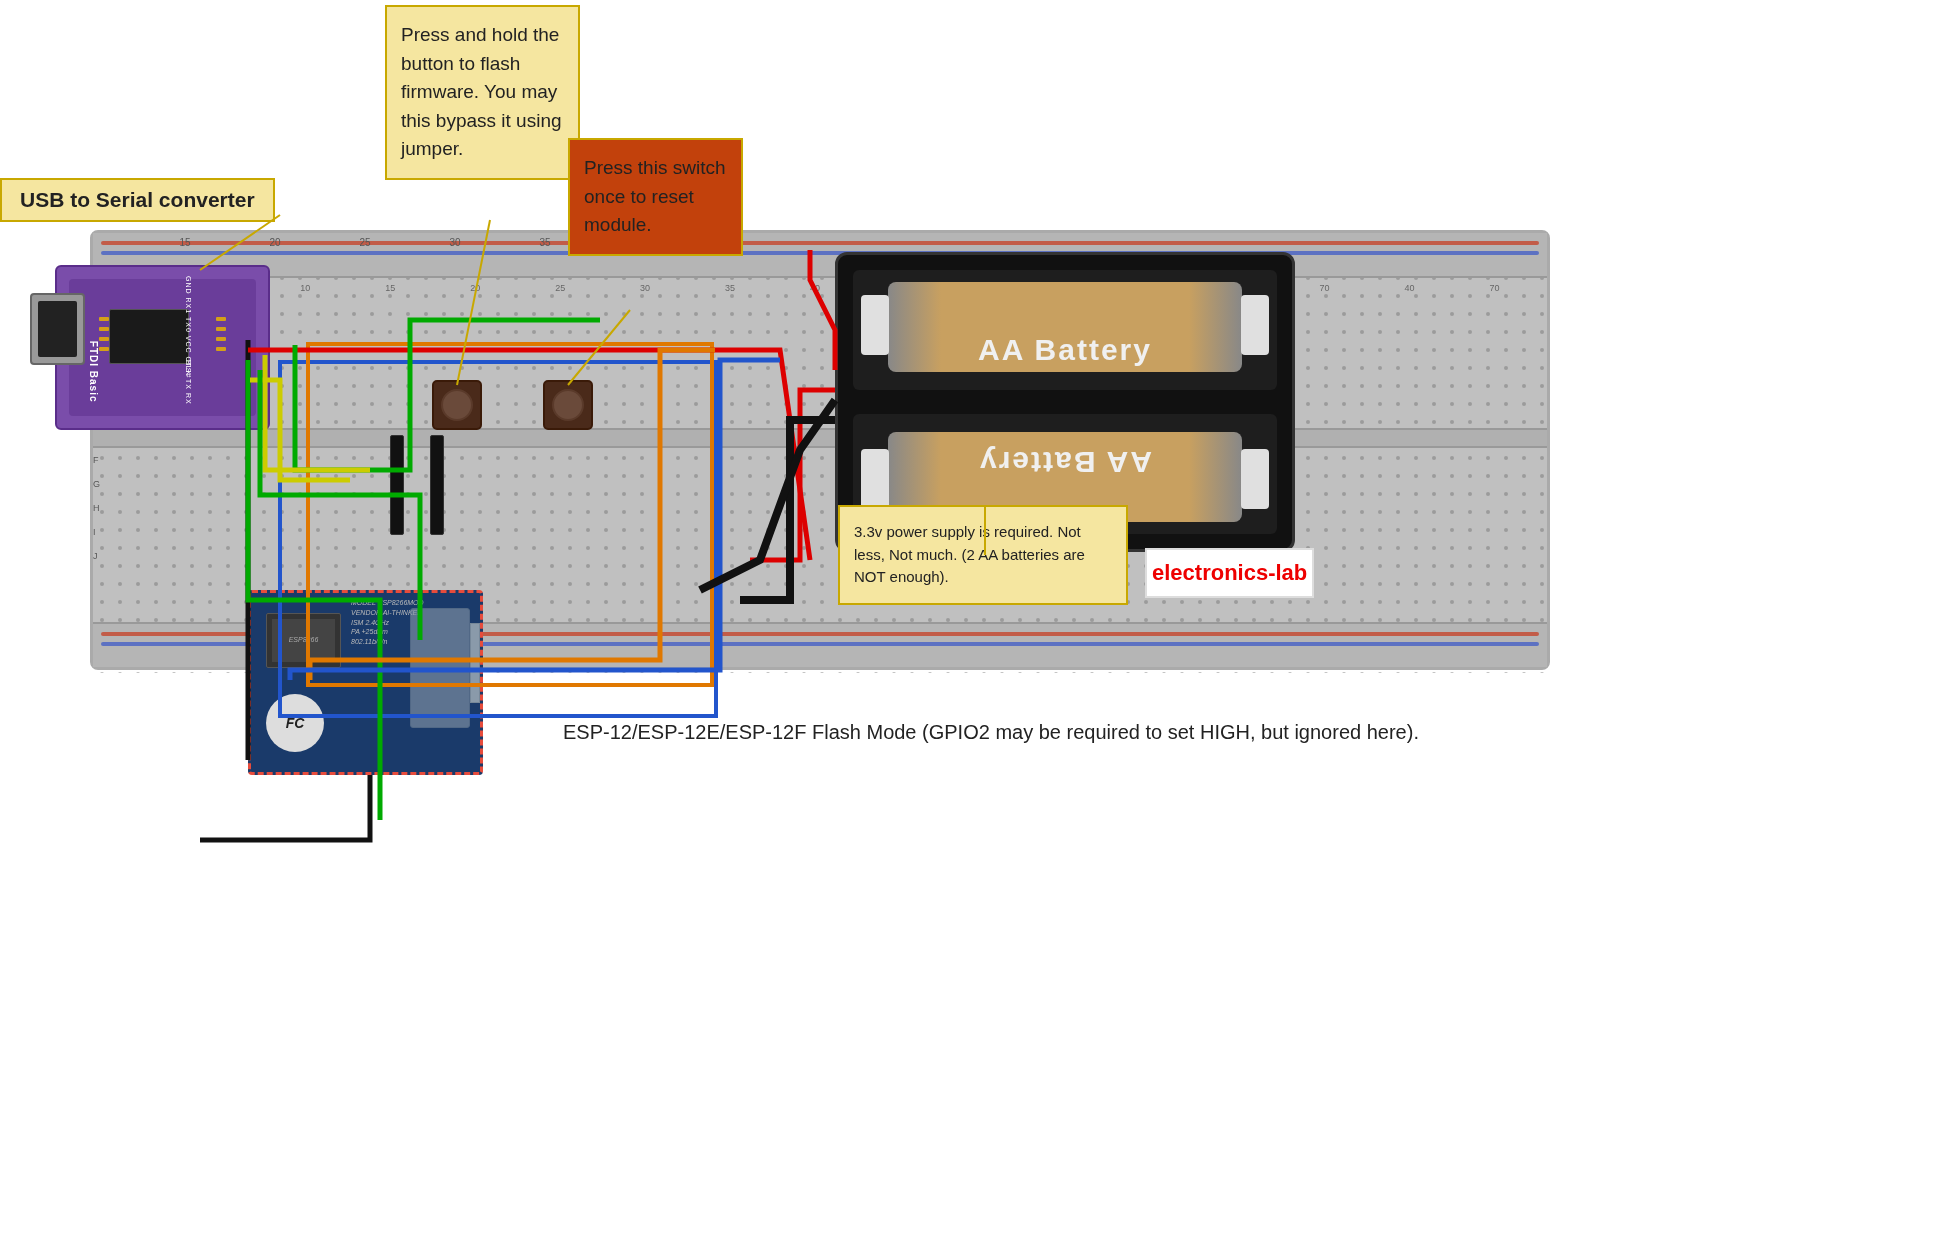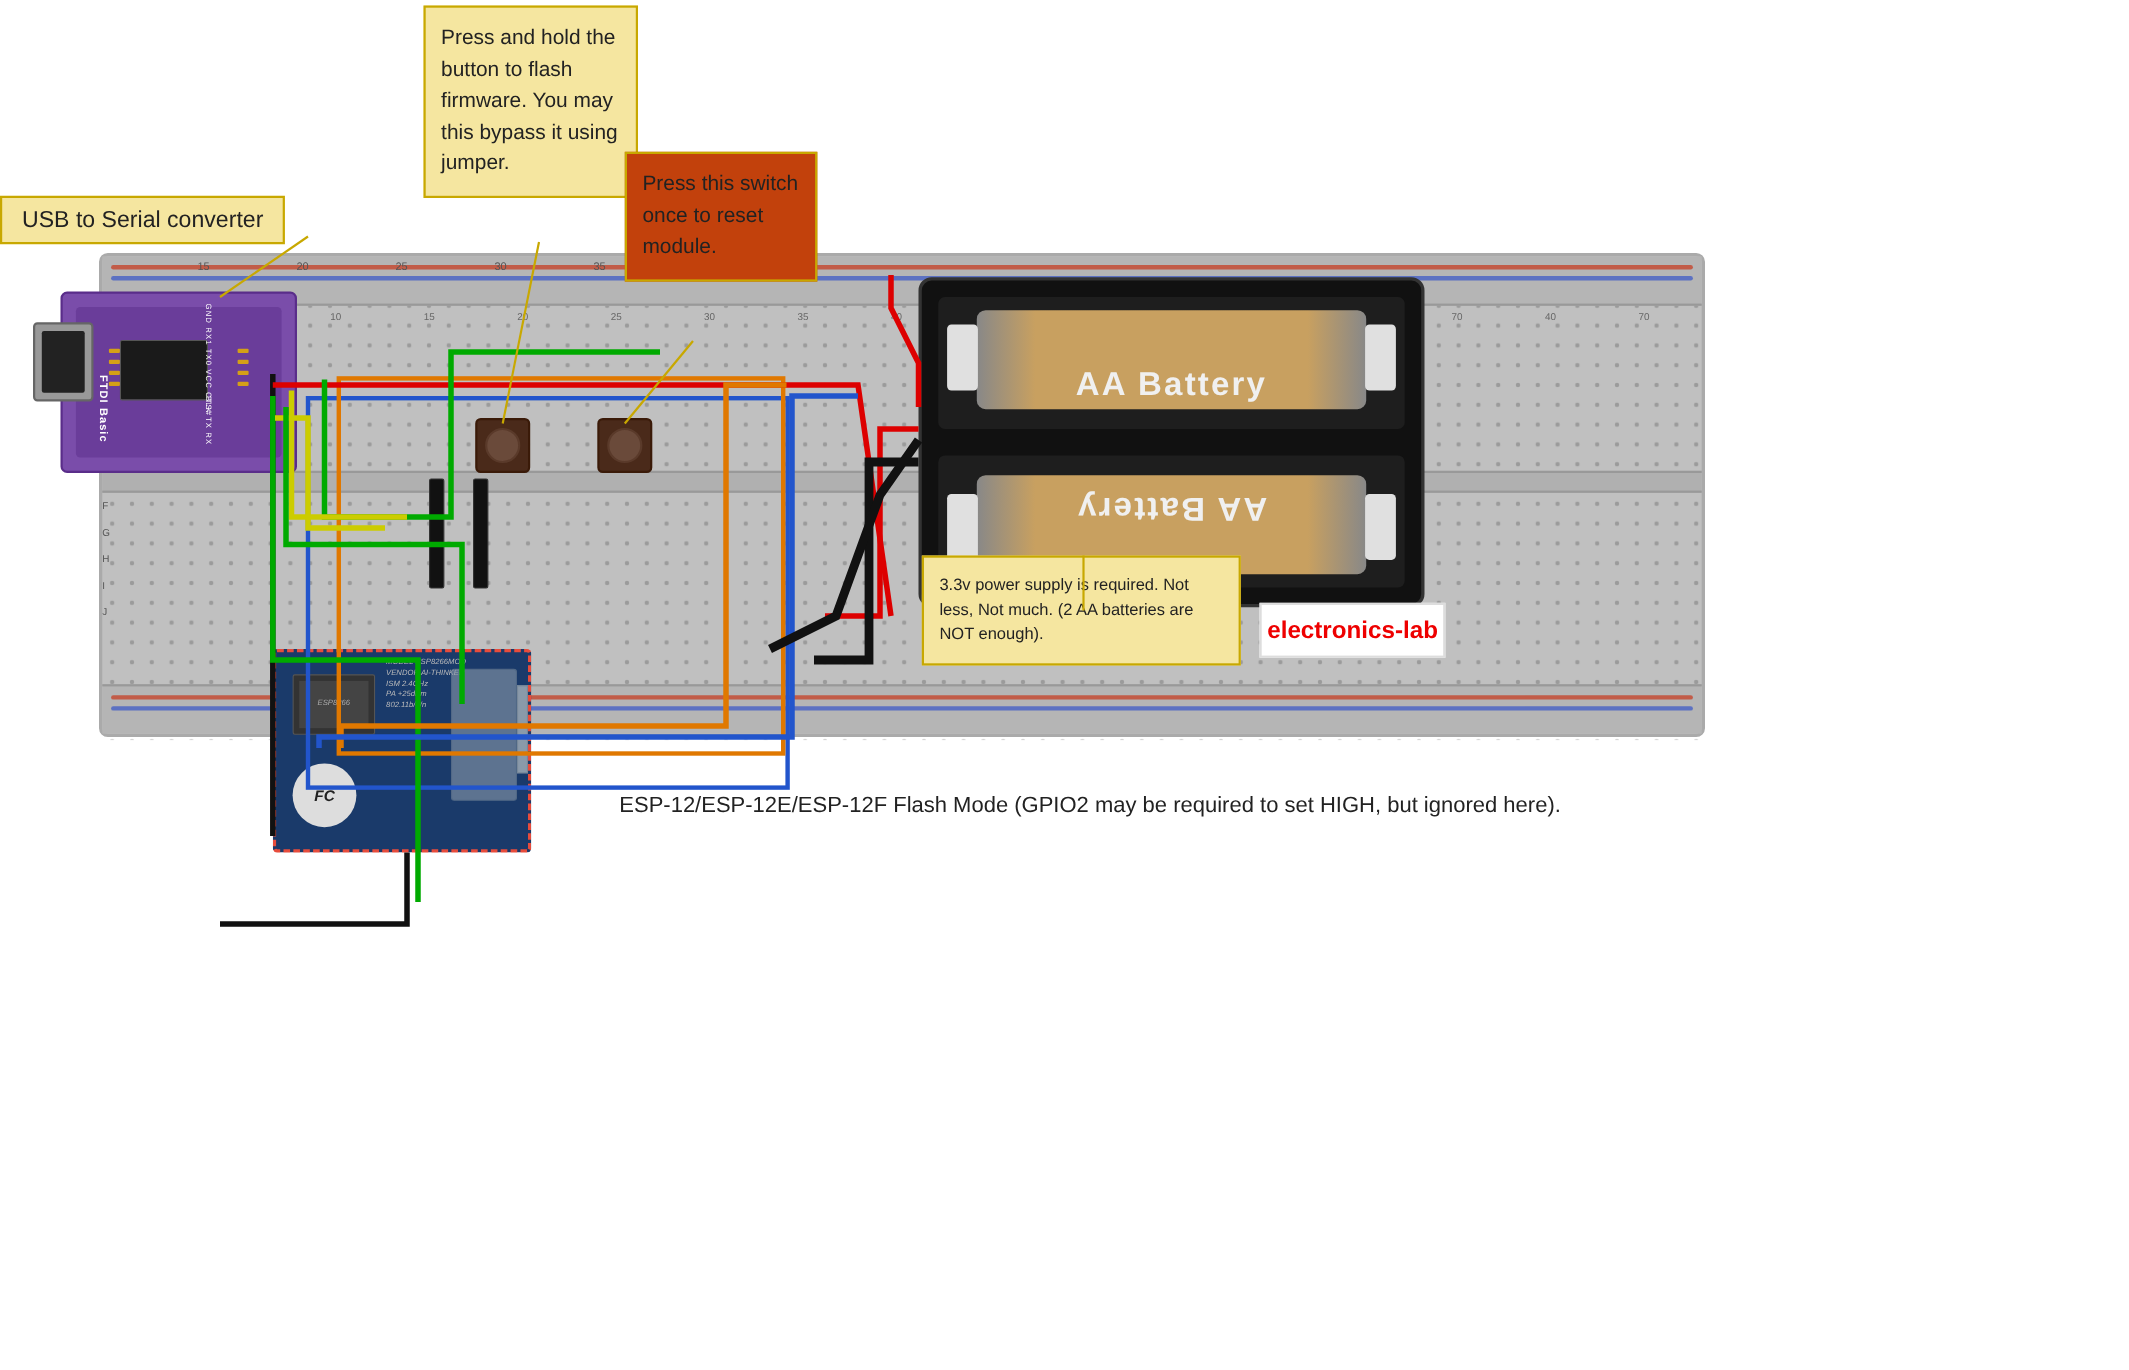--- a/index.html
+++ b/index.html
@@ -202,21 +202,21 @@
   <path d="M 835 420 L 790 420 L 790 600 L 740 600" stroke="#111" stroke-width="8" fill="none"></path>
 
   <path d="M 250 380 L 280 380 L 280 480 L 350 480" stroke="#cccc00" stroke-width="5" fill="none"></path>
   <path d="M 260 370 L 260 495 L 420 495 L 420 640" stroke="#00aa00" stroke-width="5" fill="none"></path>
 
   <path d="M 835 370 L 835 330 L 810 280 L 810 250" stroke="#dd0000" stroke-width="5" fill="none"></path>
 
   <path d="M 835 400 L 800 450 L 760 560 L 700 590" stroke="#111" stroke-width="8" fill="none"></path>
 </svg>
 
-<div style="position:absolute;top:178px;left:0px;background:#f5e6a0;border:2px solid #c8a800;padding:8px 18px;font-size:21px;font-weight:400;color:#222;white-space:nowrap;">
+<div style="position:absolute;top:178px;left:0px;background:#f5e6a0;border:2px solid #c8a800;padding:8px 18px;font-size:21px;font-weight:700;color:#222;white-space:nowrap;">
   <span>USB to Serial converter</span>
 </div>
 
 <div style="position:absolute;top:5px;left:385px;background:#f5e6a0;border:2px solid #c8a800;padding:14px;font-size:19px;color:#222;width:195px;line-height:1.5;">
   <span>Press and hold the button to flash firmware. You may this bypass it using jumper.</span>
 </div>
 
 <div style="position:absolute;top:138px;left:568px;background:#c2410c;border:2px solid #c8a800;padding:14px;font-size:19px;color:#222;width:175px;line-height:1.5;">
   <span>Press this switch once to reset module.</span>
 </div>

